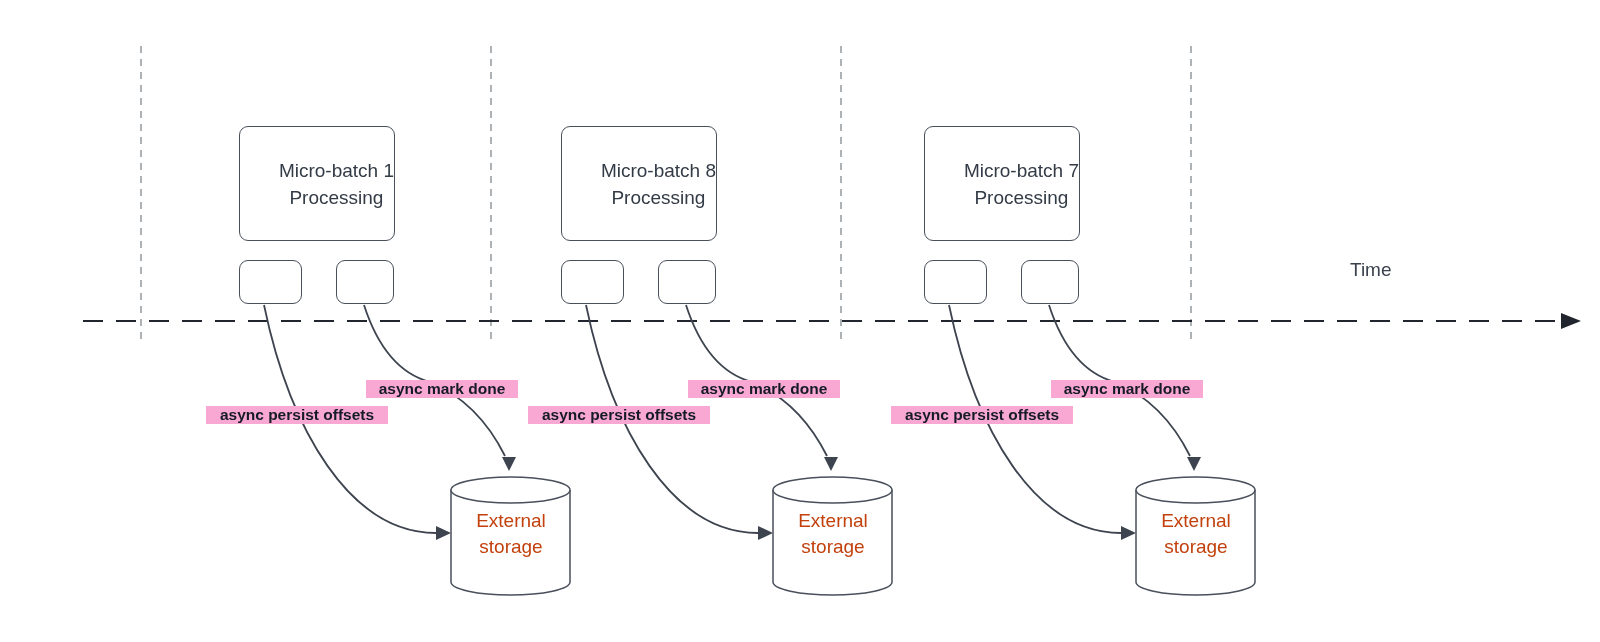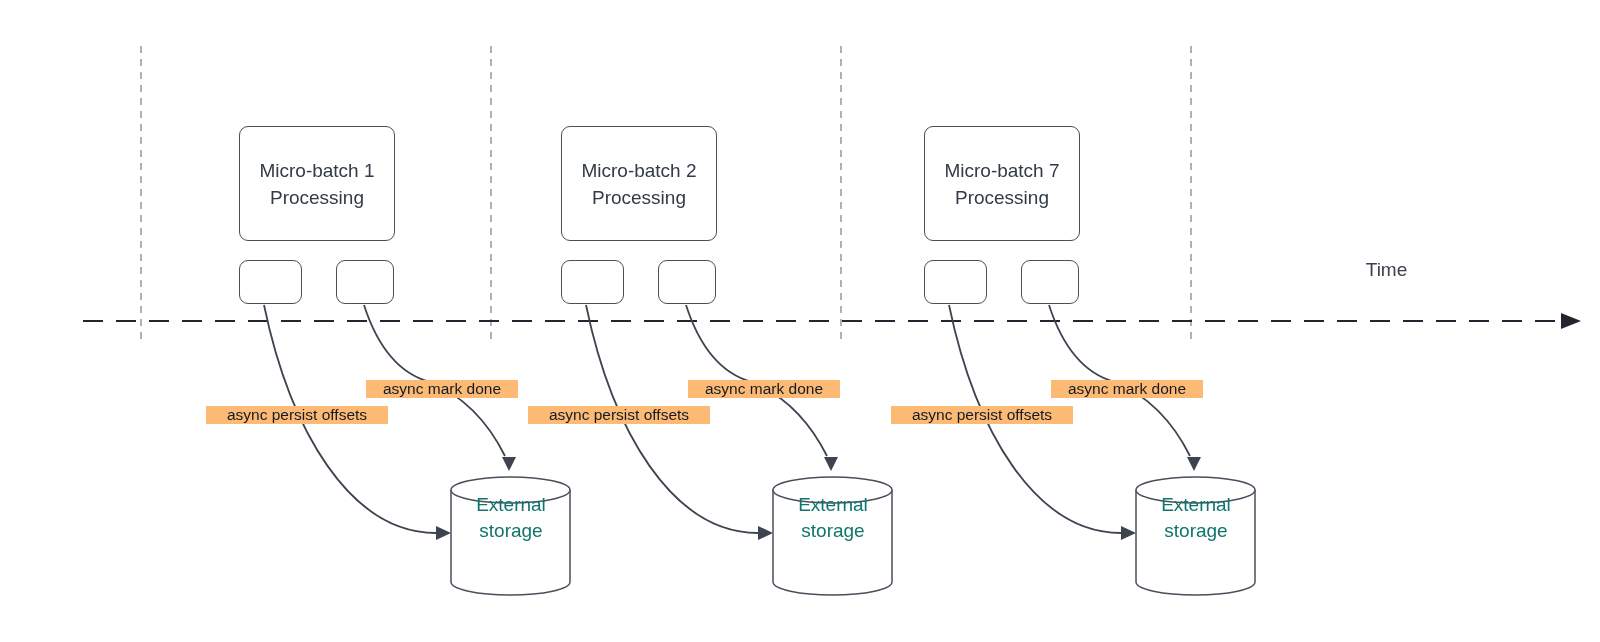--- a/index.html
+++ b/index.html
@@ -13,39 +13,39 @@
   .axis-head { fill:#21262e; stroke:none; }
   .conn { fill:none; stroke:#3d444f; stroke-width:1.8; }
   .arrow { fill:#3d444f; stroke:none; }
   .cyl { fill:#ffffff; stroke:#49505b; stroke-width:1.5; }
 
   .batch-group { position:absolute; top:0; width:340px; height:642px; }
   .g1 { left:239px; } .g2 { left:561px; } .g3 { left:924px; }
 
   .proc-box { position:absolute; left:0; top:126px; width:156px; height:115px;
               background:#fff; border:1.5px solid #49505b; border-radius:9px;
-              display:flex; align-items:center; justify-content:center; }
+              display:flex; align-items:center; justify-content:flex-end; }
   .proc-title { font-size:19px; line-height:27px; color:#333b46; text-align:center; white-space:pre-line; }
 
   .mini { position:absolute; top:260px; height:44px; background:#fff;
           border:1.5px solid #49505b; border-radius:9px; }
   .mini.a { left:0; width:63px; }
   .mini.b { left:97px; width:58px; }
 
-  .flow-label { position:absolute; font-size:15.5px; font-weight:normal; color:#151b25;
-                white-space:nowrap; text-align:center; background:#fdba74; line-height:18px; }
+  .flow-label { position:absolute; font-size:15.5px; font-weight:bold; color:#151b25;
+                white-space:nowrap; text-align:center; background:#f9a8d4; line-height:18px; }
   .flow-label.persist { left:-33px; top:406px; width:182px; }
   .flow-label.markdone { left:127px; top:380px; width:152px; }
 
-  .storage-text { position:absolute; left:212px; top:492px; width:120px;
-                  font-size:19px; line-height:26px; color:#0f766e;
+  .storage-text { position:absolute; left:212px; top:508px; width:120px;
+                  font-size:19px; line-height:26px; color:#c2410c;
                   text-align:center; white-space:pre-line; }
 
   .time-label { position:absolute; left:1350px; top:259px; width:73px;
-                font-size:19px; color:#3b424d; text-align:center; }
+                font-size:19px; color:#3b424d; text-align:left; }
 </style>
 </head>
 <body>
 
 <div class="canvas">
 
   <svg class="layer-svg" viewBox="0 0 1600 642">
     <defs>
       <g id="batch-flow">
         <path class="conn" d="M264,305 C290,430 350,533 436,533"></path>
@@ -78,21 +78,21 @@
     <div class="mini a"></div>
     <div class="mini b"></div>
     <div class="flow-label persist">async persist offsets</div>
     <div class="flow-label markdone">async mark done</div>
     <div class="storage-text">External
 storage</div>
   </div>
 
   <div class="batch-group g2">
     <div class="proc-box">
-      <div class="proc-title">Micro-batch 2
+      <div class="proc-title">Micro-batch 8
 Processing</div>
     </div>
     <div class="mini a"></div>
     <div class="mini b"></div>
     <div class="flow-label persist">async persist offsets</div>
     <div class="flow-label markdone">async mark done</div>
     <div class="storage-text">External
 storage</div>
   </div>
 

